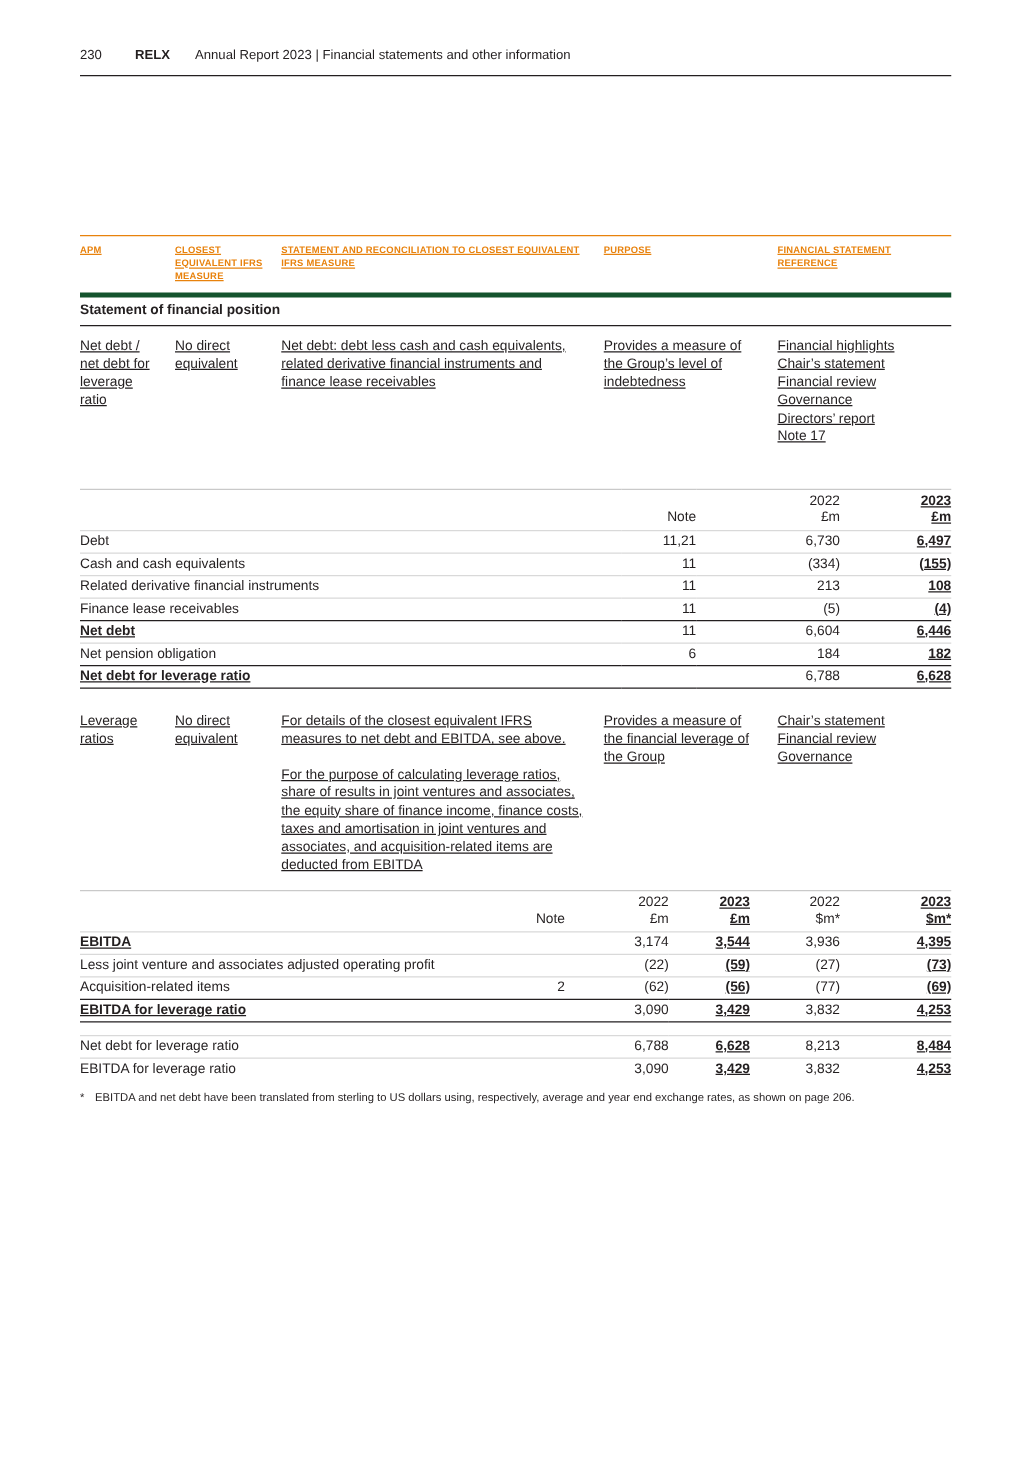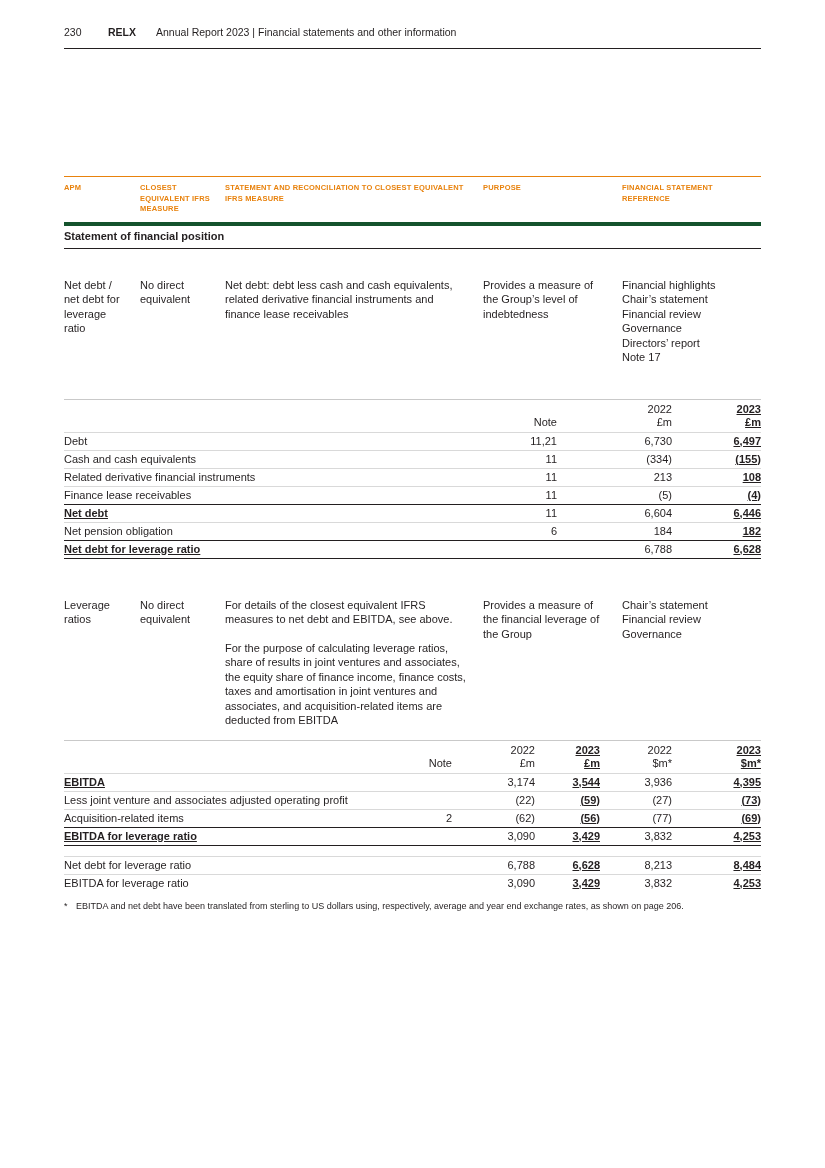--- a/index.html
+++ b/index.html
@@ -5,34 +5,34 @@
   html,body{margin:0;padding:0;}
   body{
     width:825px;height:1168px;background:#ffffff;
     font-family:"Liberation Sans", sans-serif;color:#231f20;
   }
   .page{position:relative;width:825px;height:1168px;overflow:hidden;}
   .content{padding:26px 64px 0 64px;}
 
   
   .running-head{display:flex;align-items:baseline;font-size:10.5px;line-height:13px;padding-bottom:9px;}
-  .page-num{width:44px;}
+  .page-num{width:44px;margin-top:12px;}
   .brand{font-weight:700;margin-right:20px;}
   .head-rule{border-top:1.4px solid #231f20;}
 
   
   .apm{margin-top:127px;}
-  .grid5{display:grid;grid-template-columns:76px 85px 258px 139px 139px;}
+  .grid5{display:grid;grid-template-columns:76px 85px 258px 139px 139px;text-decoration:underline;}
   .apm-head{border-top:1px solid #e8820d;padding:6px 0 7px 0;color:#e8820d;
     font-size:7.5px;font-weight:700;line-height:10.5px;letter-spacing:0.2px;}
   .apm-head .th{padding-right:14px;}
   .section-row{border-top:4px solid #14532d;border-bottom:1px solid #231f20;
     font-weight:700;font-size:11px;line-height:13px;padding:4px 0 5px 0;}
   .apm-row{padding-top:9px;font-size:11px;line-height:14.5px;}
-  .apm-row .cell{padding-right:14px;margin-top:20px;}
+  .apm-row .cell{padding-right:14px;}
   .apm-row p{margin:0;}
   .apm-row p.p2{margin-top:14px;}
   .refs div{margin:0;}
 
   
   table.fin{width:697px;border-collapse:collapse;table-layout:fixed;font-size:11px;line-height:13px;}
   table.fin td{padding:2px 0;vertical-align:bottom;overflow:hidden;white-space:nowrap;}
   td.num{text-align:right;}
   .b{font-weight:700;text-decoration:underline;}
   thead tr.yr td{border-top:1px solid #c9c9c9;padding-top:3px;padding-bottom:0;}

